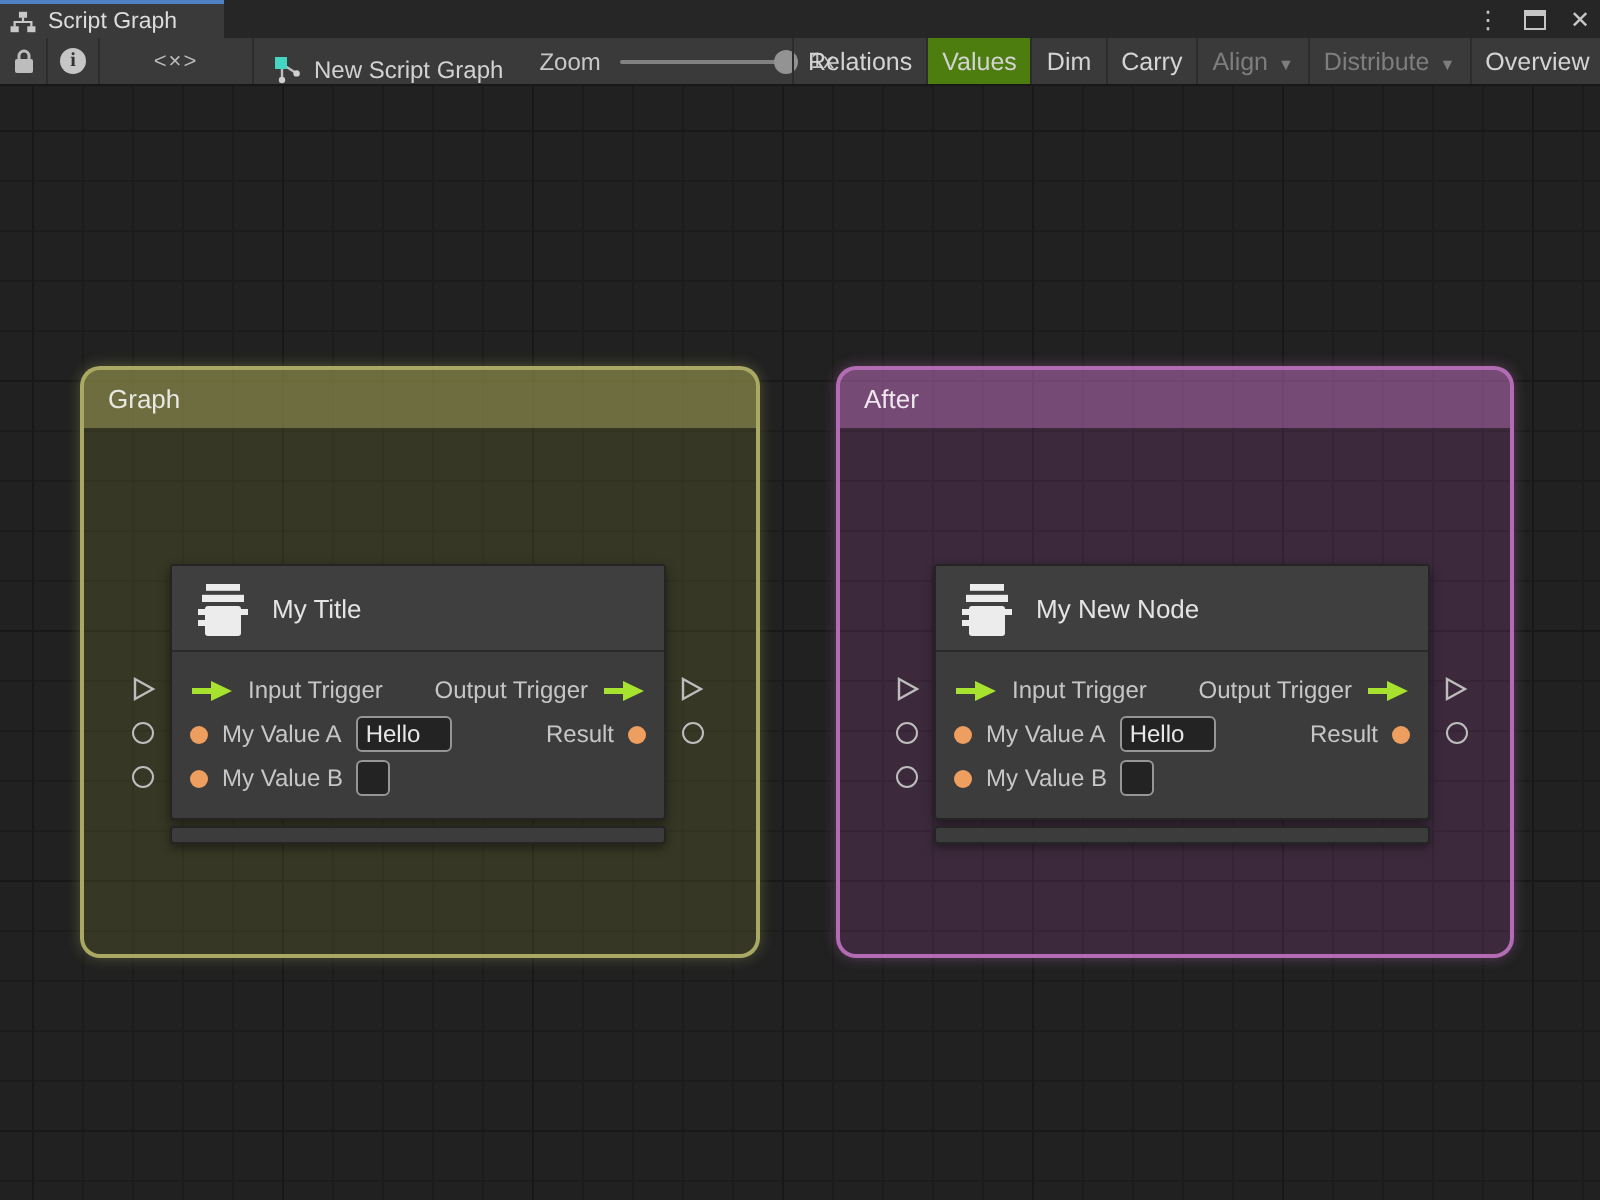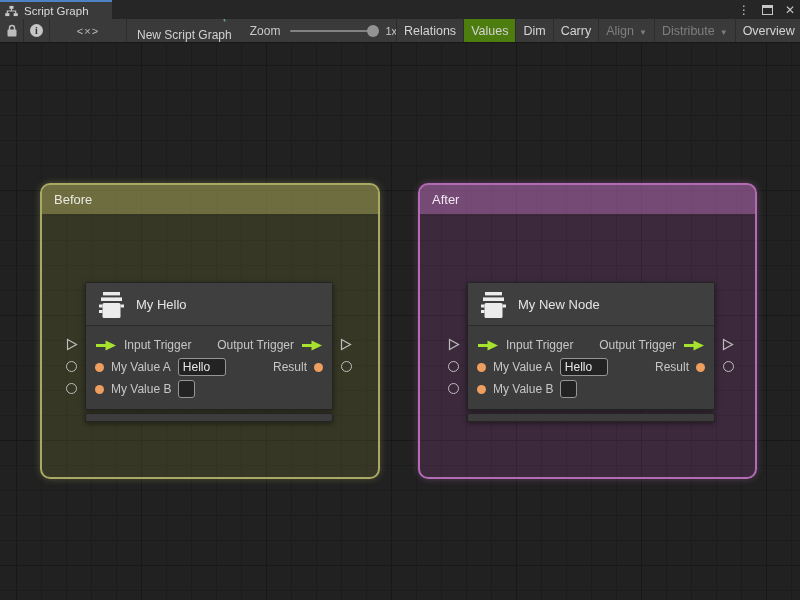--- a/index.html
+++ b/index.html
@@ -17,21 +17,21 @@
   .menu-dots { font-size:12px; letter-spacing:0; line-height:1; }
   .max-box { width:11px; height:10px; border:1px solid #c6c6c6; border-top:3px solid #c6c6c6; }
   .close-x { font-size:12px; line-height:1; }
 
   
   .toolbar { position:relative; height:24px; background:#3a3a3a; border-bottom:1px solid #181818;
     display:flex; align-items:stretch; overflow:hidden; }
   .tbtn { display:flex; align-items:center; justify-content:center;
     border-right:1px solid #2c2c2c; color:#c2c2c2; }
   .tbtn-lock { width:24px; } .tbtn-info { width:26px; } .tbtn-code { width:77px; font-size:11px; letter-spacing:1px; color:#bdbdbd; }
-  .graphname { display:flex; align-items:flex-end; gap:6px; padding:0 10px; color:#d2d2d2; font-size:12px;flex-direction:column; }
+  .graphname { display:flex; align-items:flex-end; gap:6px; padding:0 10px; color:#d2d2d2; font-size:12px; }
   .info-ic { width:13px; height:13px; border-radius:50%; background:#c6c6c6; color:#333;
     font-size:10px; font-weight:bold; display:flex; align-items:center; justify-content:center; font-family:"Liberation Serif",serif; }
   .zoom-area { display:flex; align-items:center; margin-left:8px; }
   .zoom-label { color:#c8c8c8; font-size:12px; }
   .zoom-track { position:relative; width:86px; height:2px; background:#828282; margin-left:10px; border-radius:1px; }
   .zoom-handle { position:absolute; right:-3px; top:-5px; width:12px; height:12px;
     border-radius:50%; background:#939393; }
   .zoom-value { color:#c8c8c8; font-size:11px; margin-left:9px; }
   .view-cluster { position:absolute; left:396px; top:0; height:24px; display:flex;
     align-items:stretch; border-left:1px solid #2c2c2c; white-space:nowrap; }
@@ -166,42 +166,42 @@
           <span>Overview</span>
         </div>
 
     </div>
   </div>
 
   <div class="canvas">
 
     <div class="group before">
       <div class="group-header">
-        <span>Before</span>
+        <span>Graph</span>
       </div>
     </div>
 
     <div class="group after">
       <div class="group-header">
         <span>After</span>
       </div>
     </div>
 
     <div class="node-wrap n0">
       <div class="node-main">
         <div class="node-header">
           <svg width="27" height="29" viewBox="0 0 27 29">
             <rect x="5" y="2" width="17" height="3.4" fill="#ececec"></rect>
             <rect x="3" y="7.4" width="21" height="3.6" fill="#ececec"></rect>
             <rect x="4.5" y="13" width="18" height="15" rx="1.5" fill="#ececec"></rect>
             <rect x="1" y="14.5" width="3.5" height="3" fill="#ececec"></rect>
             <rect x="1" y="20" width="3.5" height="3" fill="#ececec"></rect>
             <rect x="22.5" y="14.5" width="3.5" height="3" fill="#ececec"></rect>
           </svg>
-          <span>My Hello</span>
+          <span>My Title</span>
         </div>
         <div class="node-body">
           <div class="prow">
             <span class="pl">
               <svg width="22" height="11" viewBox="0 0 22 11">
                 <path d="M1 5.5 H12" stroke="#a6e22e" stroke-width="3"></path>
                 <path d="M10.5 0.5 L21 5.5 L10.5 10.5 Z" fill="#a6e22e"></path>
               </svg>
               <span>Input Trigger</span>
             </span>

